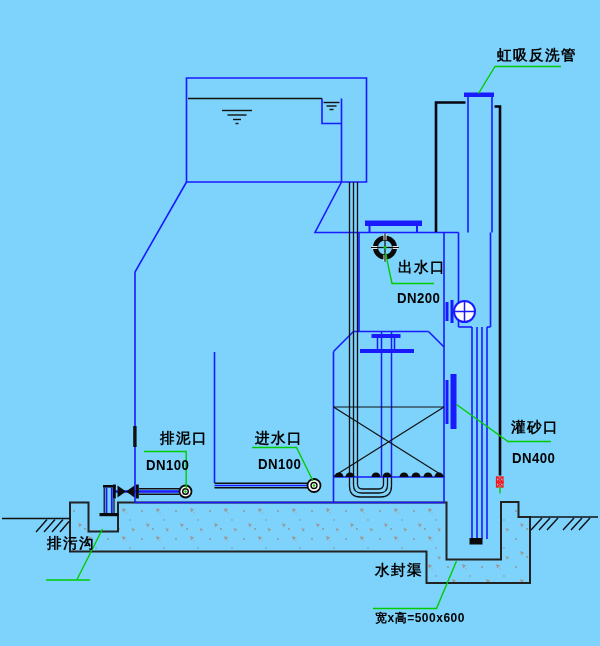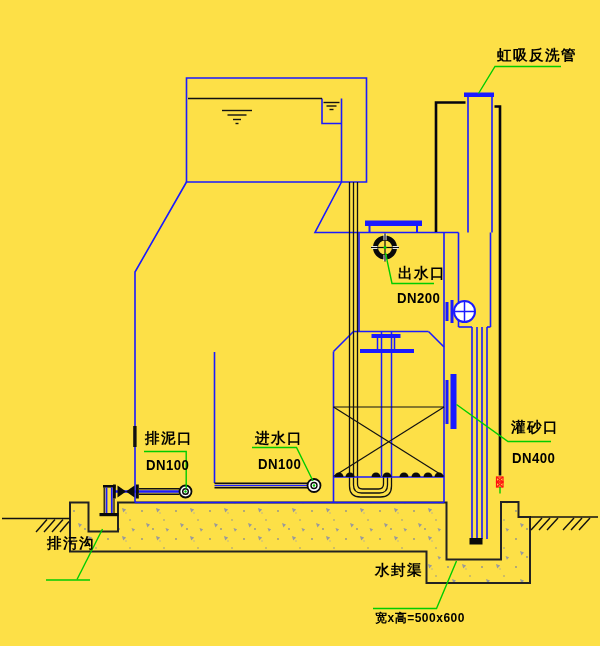--- a/index.html
+++ b/index.html
@@ -1,16 +1,16 @@
 <!DOCTYPE html>
 <html><head>
 <meta charset="utf-8">
 <style>
   html,body{margin:0;padding:0;background:#ffffff;}
-  #stage{position:relative;width:600px;height:646px;background:#fde047;overflow:hidden;
+  #stage{position:relative;width:600px;height:646px;background:#7dd3fc;overflow:hidden;
          font-family:"Liberation Sans",sans-serif;}
   #stage svg{position:absolute;left:0;top:0;}
   .lbl{position:absolute;color:#000;font-weight:bold;white-space:nowrap;line-height:1;}
   .zh{font-size:14.5px;letter-spacing:1.5px;}
   .dn{font-size:15px;letter-spacing:.5px;transform:scaleX(.88);transform-origin:0 0;}
 </style>
 </head>
 <body>
 
 <div id="stage">
@@ -216,23 +216,23 @@
     <path d="M144,451.5 H186.2 V488.5"></path>
     <path d="M252,447.5 H296.5 L313,481"></path>
     <path d="M551,441.5 H508 L456.5,404.5"></path>
     <path d="M46,580 H90"></path>
     <path d="M77,579.5 L102.5,529"></path>
     <path d="M373,608.5 H436.5 L456.5,561"></path>
   </g>
 </svg>
 
   <div class="lbl zh" style="left:497px;top:48px">虹吸反洗管</div>
-  <div class="lbl zh" style="left:398px;top:266px">出水口</div>
+  <div class="lbl zh" style="left:398px;top:260px">出水口</div>
   <div class="lbl dn" style="left:397px;top:290px">DN200</div>
-  <div class="lbl zh" style="left:145px;top:431px">排泥口</div>
+  <div class="lbl zh" style="left:160px;top:431px">排泥口</div>
   <div class="lbl dn" style="left:146px;top:457px">DN100</div>
   <div class="lbl zh" style="left:255px;top:431px">进水口</div>
   <div class="lbl dn" style="left:258px;top:456px">DN100</div>
   <div class="lbl zh" style="left:511px;top:420px">灌砂口</div>
   <div class="lbl dn" style="left:512px;top:450px">DN400</div>
   <div class="lbl zh" style="left:47px;top:536px">排污沟</div>
   <div class="lbl zh" style="left:375px;top:563px">水封渠</div>
   <div class="lbl zh" style="left:375px;top:612px;font-size:12px;letter-spacing:.5px">宽x高=500x600</div>
 </div>
 

